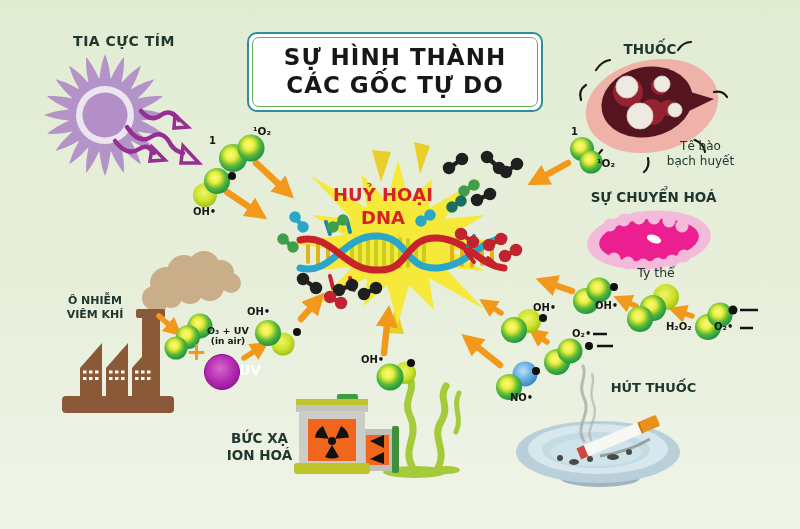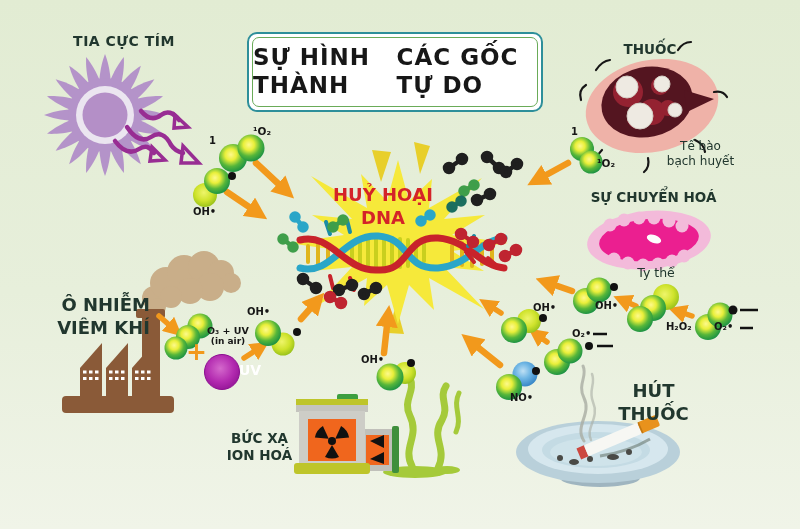--- a/index.html
+++ b/index.html
@@ -7,21 +7,21 @@
   .stage{position:relative;width:800px;height:529px;overflow:hidden;
          background:linear-gradient(180deg,#e2ecd3 0%,#e7efdb 55%,#f0f4e8 100%);}
   .stage svg.art{position:absolute;left:0;top:0;z-index:1;}
   .lbl{position:absolute;z-index:2;color:#21372e;font-weight:bold;line-height:1.25;}
   .ctr{text-align:center;}
   .m{position:absolute;z-index:2;color:#161616;font-weight:bold;font-size:10px;line-height:1.1;}
   .titlebox{position:absolute;left:247px;top:32px;width:296px;height:80px;z-index:3;
             background:#ffffff;border:2.5px solid #2e8f9a;border-radius:10px;box-sizing:border-box;}
   .titlebox .inner{position:absolute;left:3px;top:3px;right:3px;bottom:3px;
             border:1.5px solid #6aab58;border-radius:7px;
-            display:flex;justify-content:center;align-items:center;}
+            display:flex;flex-direction:column;justify-content:center;align-items:center;}
   .titlebox .tl{font-size:23px;font-weight:bold;color:#171717;letter-spacing:1px;line-height:1.2;}
   .caption2{font-weight:400;font-size:12px;}
   .dnalbl{color:#d42328;font-size:18px;}
   .plus{color:#f2991c;font-size:25px;font-weight:bold;}
   .uvtxt{color:#ffffff;font-size:14px;font-weight:bold;text-align:center;}
 </style>
 </head>
 <body>
 
 <div class="stage">
@@ -427,29 +427,29 @@
 </div>
 
 <div class="lbl ctr" style="left:58px;top:33px;width:132px;font-size:14px;letter-spacing:.5px;">TIA CỰC TÍM</div>
 <div class="lbl ctr" style="left:600px;top:41px;width:100px;font-size:13.5px;">THUỐC</div>
 <div class="lbl ctr caption2" style="left:653px;top:139px;width:95px;">
   <div>Tế bào</div>
   <div>bạch huyết</div>
 </div>
 <div class="lbl ctr" style="left:586px;top:189px;width:135px;font-size:13.5px;">SỰ CHUYỂN HOÁ</div>
 <div class="lbl ctr caption2" style="left:626px;top:265px;width:60px;font-size:12.5px;">Ty thể</div>
-<div class="lbl ctr" style="left:40px;top:294px;width:110px;font-size:18px;text-align:right;">
+<div class="lbl ctr" style="left:40px;top:294px;width:110px;font-size:11px;">
   <div>Ô NHIỄM</div>
   <div>VIÊM KHÍ</div>
 </div>
 <div class="lbl ctr" style="left:212px;top:430px;width:95px;font-size:13.5px;">
   <div>BỨC XẠ</div>
   <div>ION HOÁ</div>
 </div>
-<div class="lbl ctr" style="left:606px;top:380px;width:95px;font-size:18px;">HÚT THUỐC</div>
+<div class="lbl ctr" style="left:606px;top:380px;width:95px;font-size:13px;">HÚT THUỐC</div>
 <div class="lbl ctr dnalbl" style="left:331px;top:184px;width:104px;">
   <div>HUỶ HOẠI</div>
   <div>DNA</div>
 </div>
 
 <div class="m" style="left:209px;top:135px;">1</div>
 <div class="m" style="left:253px;top:126px;font-size:10.5px;">¹O₂</div>
 <div class="m" style="left:193px;top:206px;">OH•</div>
 <div class="m" style="left:571px;top:126px;">1</div>
 <div class="m" style="left:597px;top:158px;font-size:10.5px;">¹O₂</div>

